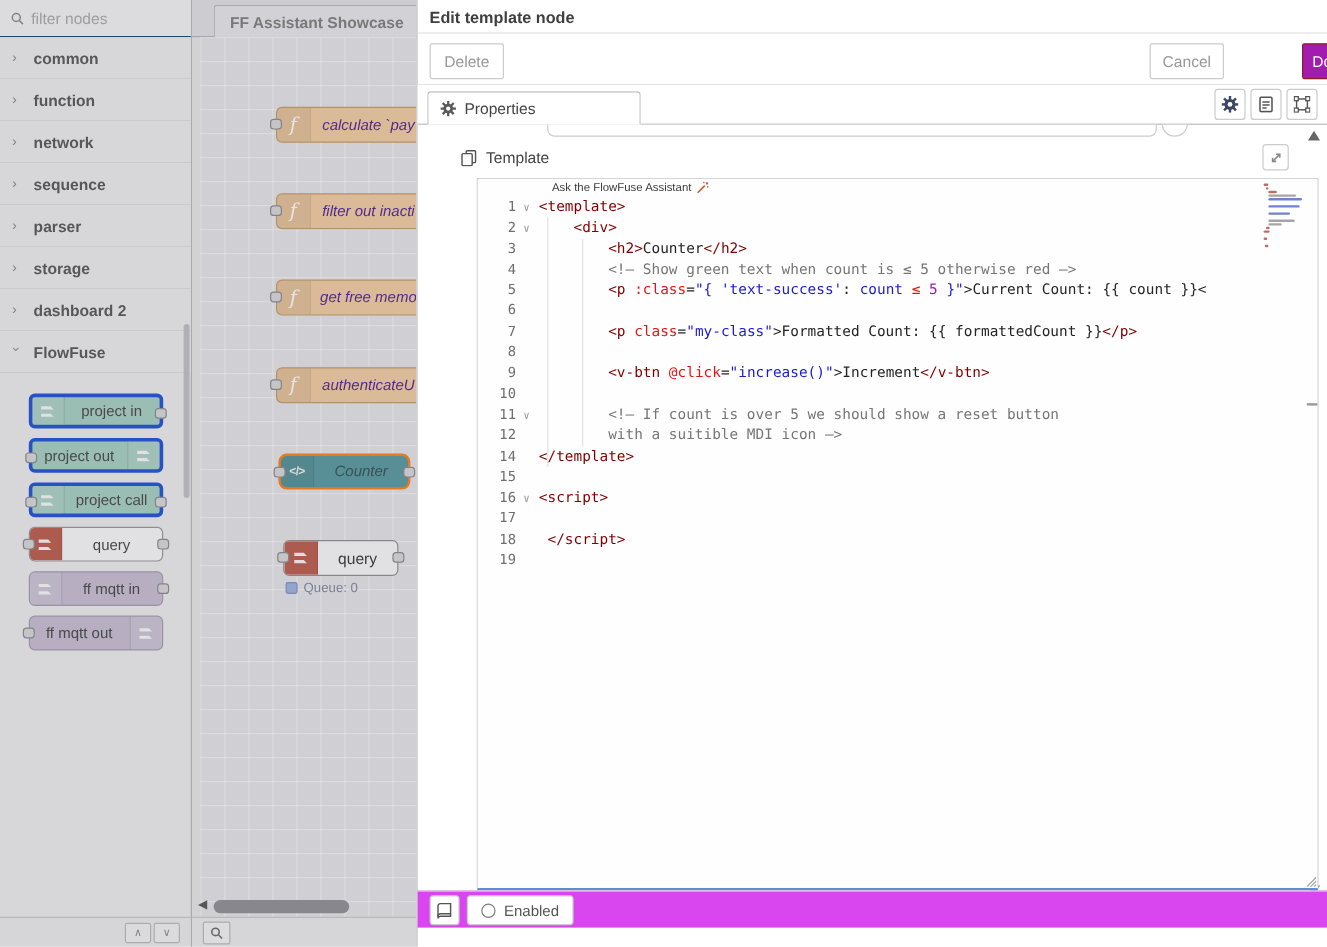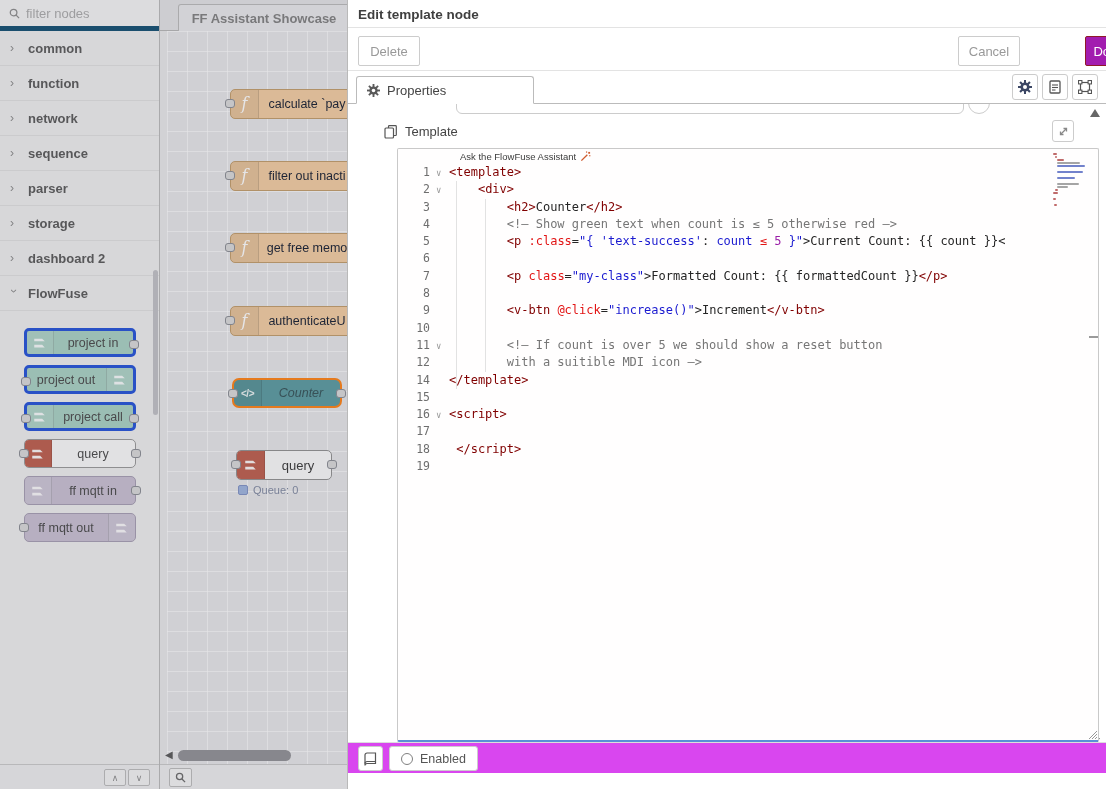--- a/index.html
+++ b/index.html
@@ -3,21 +3,21 @@
 <meta charset="utf-8">
 <style>
   * { margin:0; padding:0; box-sizing:border-box; }
   html,body { width:1106px; height:789px; overflow:hidden; background:#fff;
     font-family:"Liberation Sans","DejaVu Sans",sans-serif; }
   .app { position:relative; width:1106px; height:789px; }
 
   
   .palette { position:absolute; left:0; top:0; width:160px; height:789px;
     background:#efefef; border-right:1px solid #b9b9b9; z-index:1; }
-  .palette-search { height:31px; border-bottom:5px solid #0c4a6e; background:#f5f5f5;
+  .palette-search { height:31px; border-bottom:1px solid #0c4a6e; background:#f5f5f5;
     display:flex; align-items:center; gap:6px; padding:0 9px; }
   .palette-search .ph { color:#a9a9a9; font-size:13px; }
   .cat { height:35px; display:flex; align-items:center; gap:10px; padding:0 10px;
     background:#efefef; border-bottom:1px solid #e0e0e0; cursor:pointer; }
   .cat .chev { color:#8a8a8a; font-size:12px; width:8px; display:inline-block; }
   .cat.expanded .chev { transform:rotate(90deg); }
   .cat .cat-label { color:#555; font-size:13px; font-weight:bold; }
   .pnodes { padding:17px 0 10px 0; }
   .pnode { position:relative; width:112px; height:29px; margin:0 auto 8px auto;
     border-radius:5px; display:flex; align-items:stretch; cursor:grab; }
@@ -56,21 +56,21 @@
       linear-gradient(90deg, rgba(255,255,255,.65) 1px, transparent 1px);
     background-size:20px 20px; }
   .wnode { position:absolute; height:30px; border-radius:5px; display:flex;
     align-items:stretch; cursor:pointer; }
   .wnode .wicon { width:28px; display:flex; align-items:center; justify-content:center;
     border-right:1px solid rgba(0,0,0,.12); background:rgba(0,0,0,.05);
     border-radius:4px 0 0 4px; }
   .wnode .wlabel { flex:1; display:flex; align-items:center; justify-content:center;
     font-size:12.5px; }
   .wnode.fn { background:#f3cc9f; border:1px solid #c19a67; }
-  .wnode.fn .wlabel { color:#0f172a; }
+  .wnode.fn .wlabel { font-style:italic; color:#4c1d95; }
   .fn-glyph { color:#fff; font-family:"DejaVu Serif",serif; font-style:italic;
     font-size:16px; line-height:1; }
   .wnode.tpl { background:#56989e; border:2px solid #ff7f0e; border-radius:7px; }
   .wnode.tpl .wicon { border-radius:5px 0 0 5px; }
   .wnode.tpl .wlabel { font-style:italic; color:#2f4d52; }
   .tpl-glyph { color:#eef4f4; font-size:10px; font-weight:bold; letter-spacing:-.5px; }
   .wnode.qry { background:#fbfbfb; border:1px solid #8f8f8f; }
   .wnode.qry .wicon { background:#bc5a48; }
   .wnode.qry .wlabel { color:#333; font-size:13px; }
   .wstatus { position:absolute; display:flex; align-items:center; gap:5px; }

